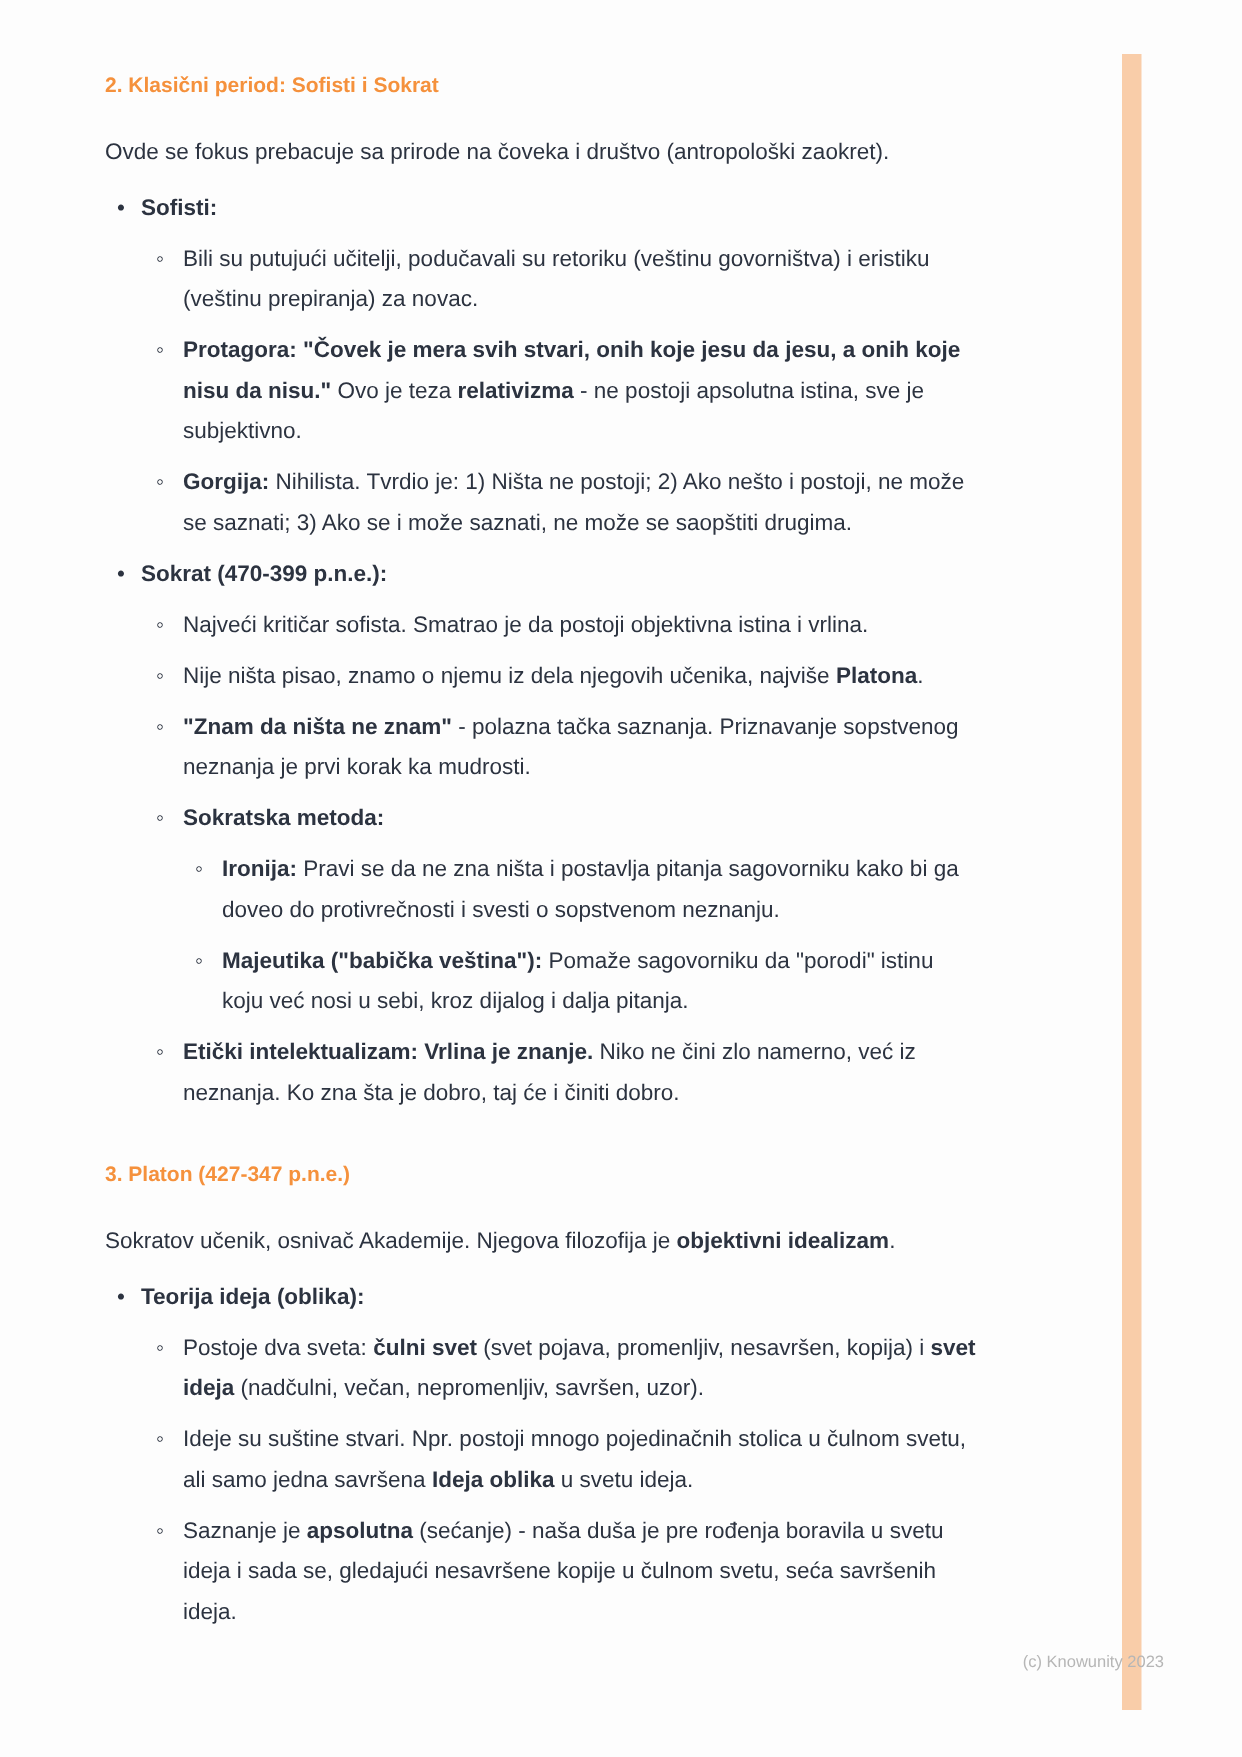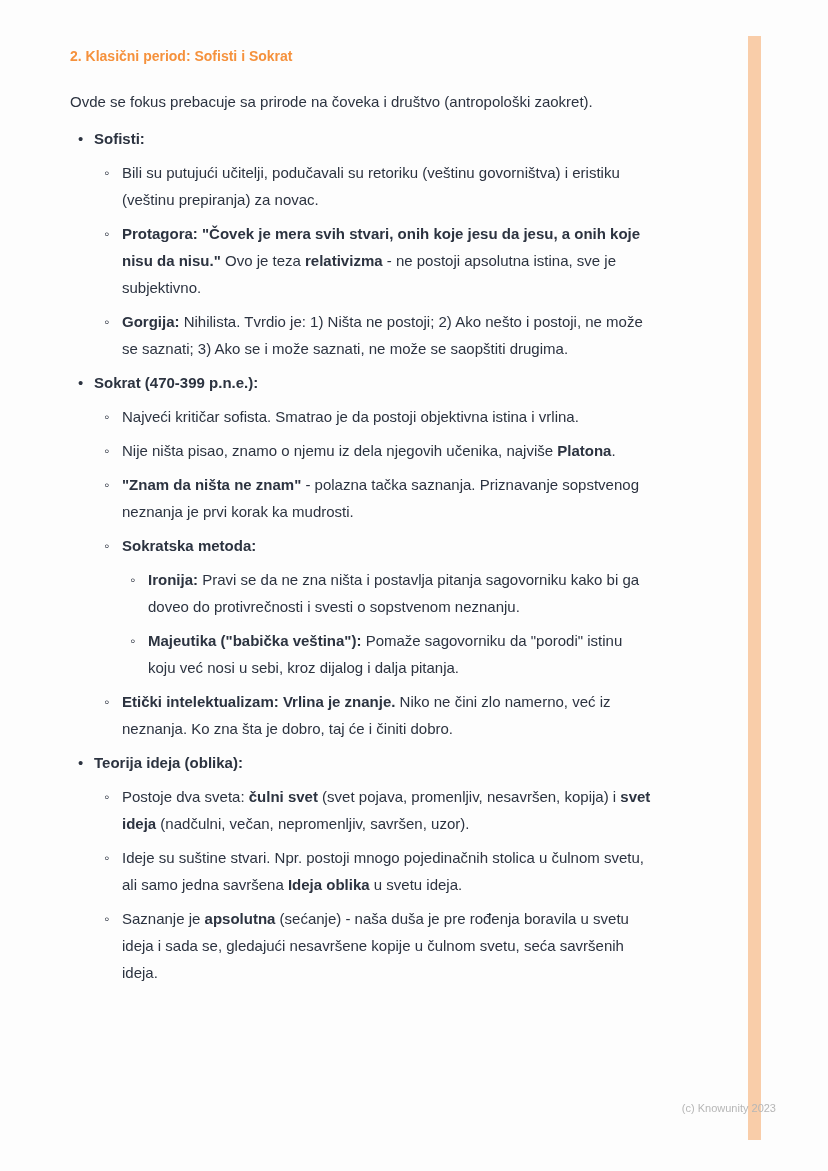--- a/index.html
+++ b/index.html
@@ -106,20 +106,22 @@
       <div class="bullet-text"><span class="bold">Ironija:</span><span> Pravi se da ne zna ništa i postavlja pitanja sagovorniku kako bi ga doveo do protivrečnosti i svesti o sopstvenom neznanju.</span></div>
     </div>
     <div class="bullet level-3">
       <span class="marker">◦</span>
       <div class="bullet-text"><span class="bold">Majeutika ("babička veština"):</span><span> Pomaže sagovorniku da "porodi" istinu koju već nosi u sebi, kroz dijalog i dalja pitanja.</span></div>
     </div>
     <div class="bullet level-2">
       <span class="marker">◦</span>
       <div class="bullet-text"><span class="bold">Etički intelektualizam: Vrlina je znanje.</span><span> Niko ne čini zlo namerno, već iz neznanja. Ko zna šta je dobro, taj će i činiti dobro.</span></div>
     </div>
+    <h2 class="heading">3. Platon (427-347 p.n.e.)</h2>
+    <div class="paragraph"><span>Sokratov učenik, osnivač Akademije. Njegova filozofija je </span><span class="bold">objektivni idealizam</span><span>.</span></div>
     <div class="bullet level-1">
       <span class="marker">•</span>
       <div class="bullet-text"><span class="bold">Teorija ideja (oblika):</span></div>
     </div>
     <div class="bullet level-2">
       <span class="marker">◦</span>
       <div class="bullet-text"><span>Postoje dva sveta: </span><span class="bold">čulni svet</span><span> (svet pojava, promenljiv, nesavršen, kopija) i </span><span class="bold">svet ideja</span><span> (nadčulni, večan, nepromenljiv, savršen, uzor).</span></div>
     </div>
     <div class="bullet level-2">
       <span class="marker">◦</span>

